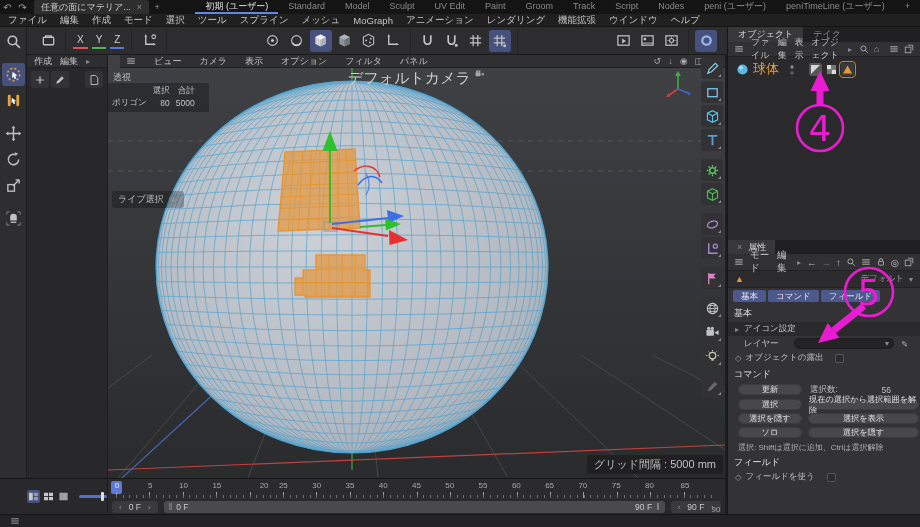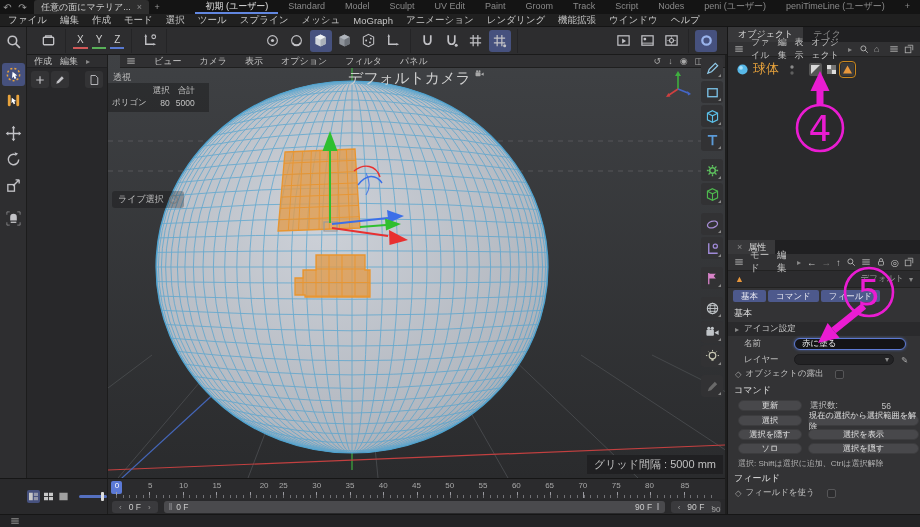--- a/index.html
+++ b/index.html
@@ -771,24 +771,20 @@
       <div class="at-tabs">
           <span class="attab">基本</span>
           <span class="attab">コマンド</span>
           <span class="attab">フィールド</span>
         </div>
       <div class="sec">基本</div>
       <div class="iconset">
         <span class="arr">▸</span>
         <span>アイコン設定</span>
       </div>
-      <div class="frow">
-        <span class="flabel">名前</span>
-        <span class="tinput">赤に塗る</span>
-      </div>
       <div class="frow" style="height:15px">
         <span class="flabel">レイヤー</span>
         <span class="tdrop">
             <span class="arr">▾</span>
           </span>
         <span class="pencil">✎</span>
       </div>
       <div class="frow" style="height:14px;padding-left:7px">
         <span class="dia">◇</span>
         <span>オブジェクトの露出</span>

